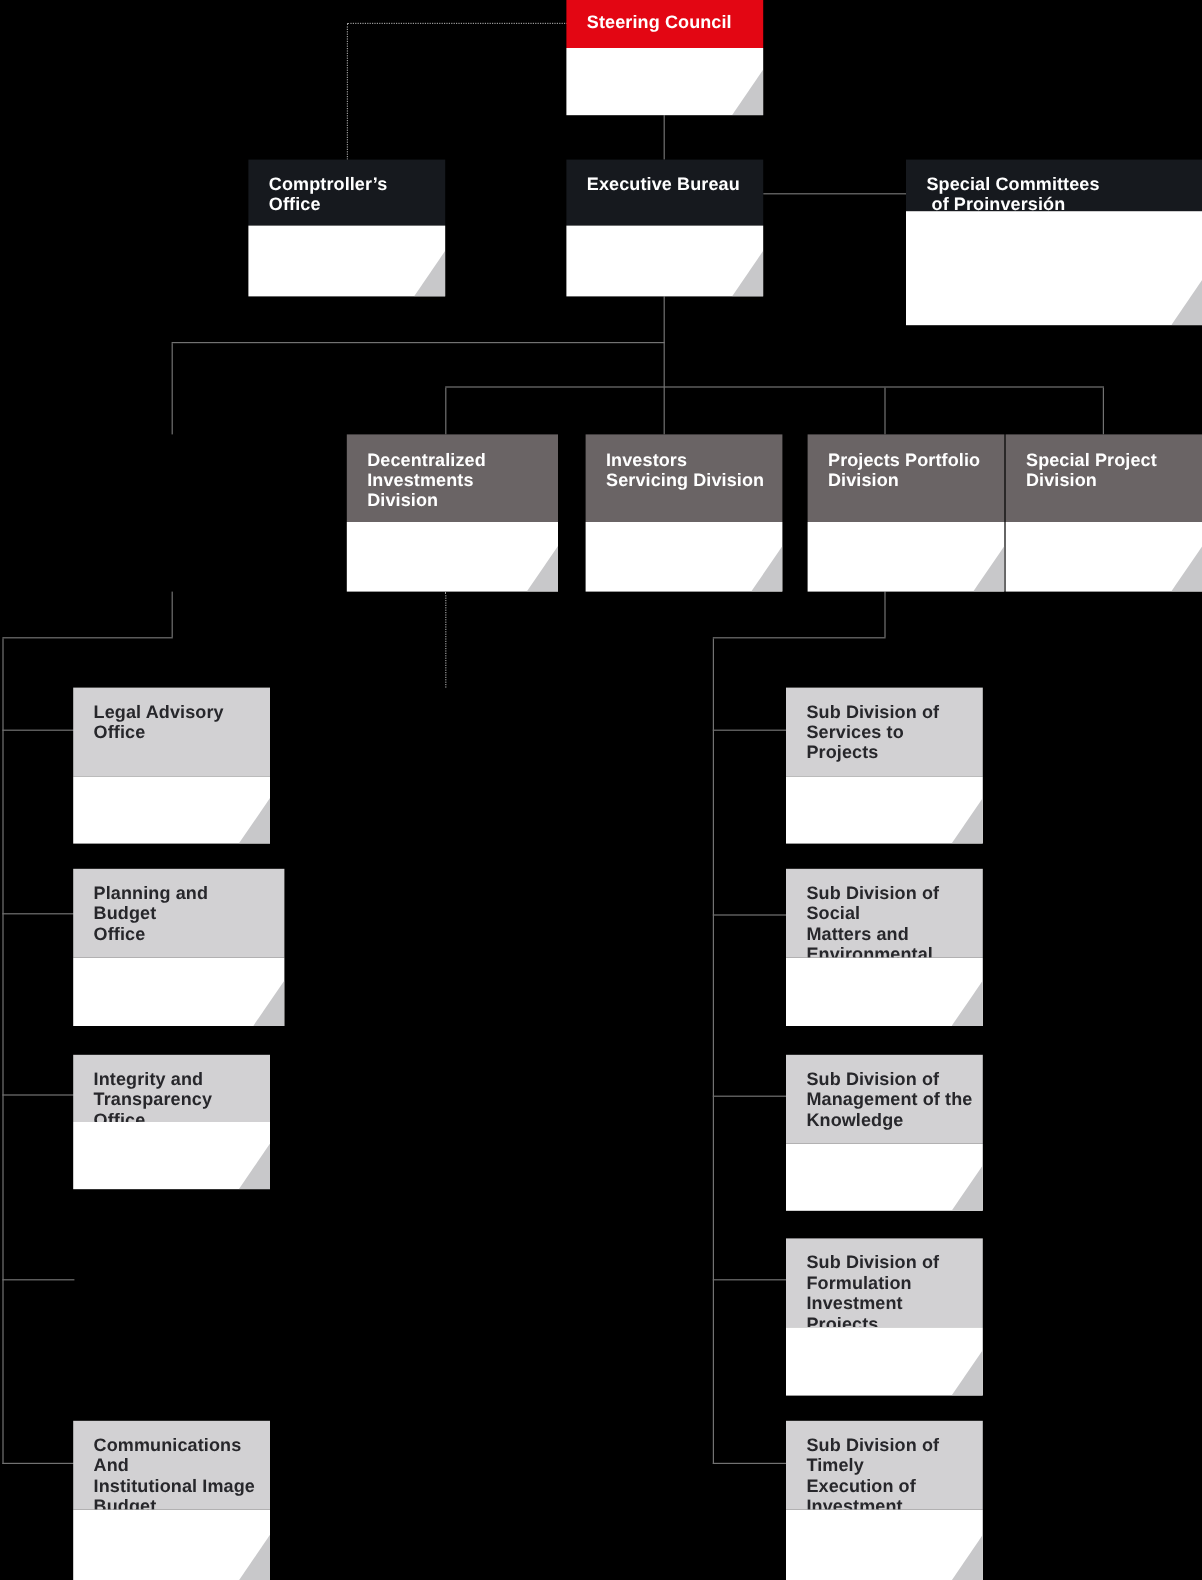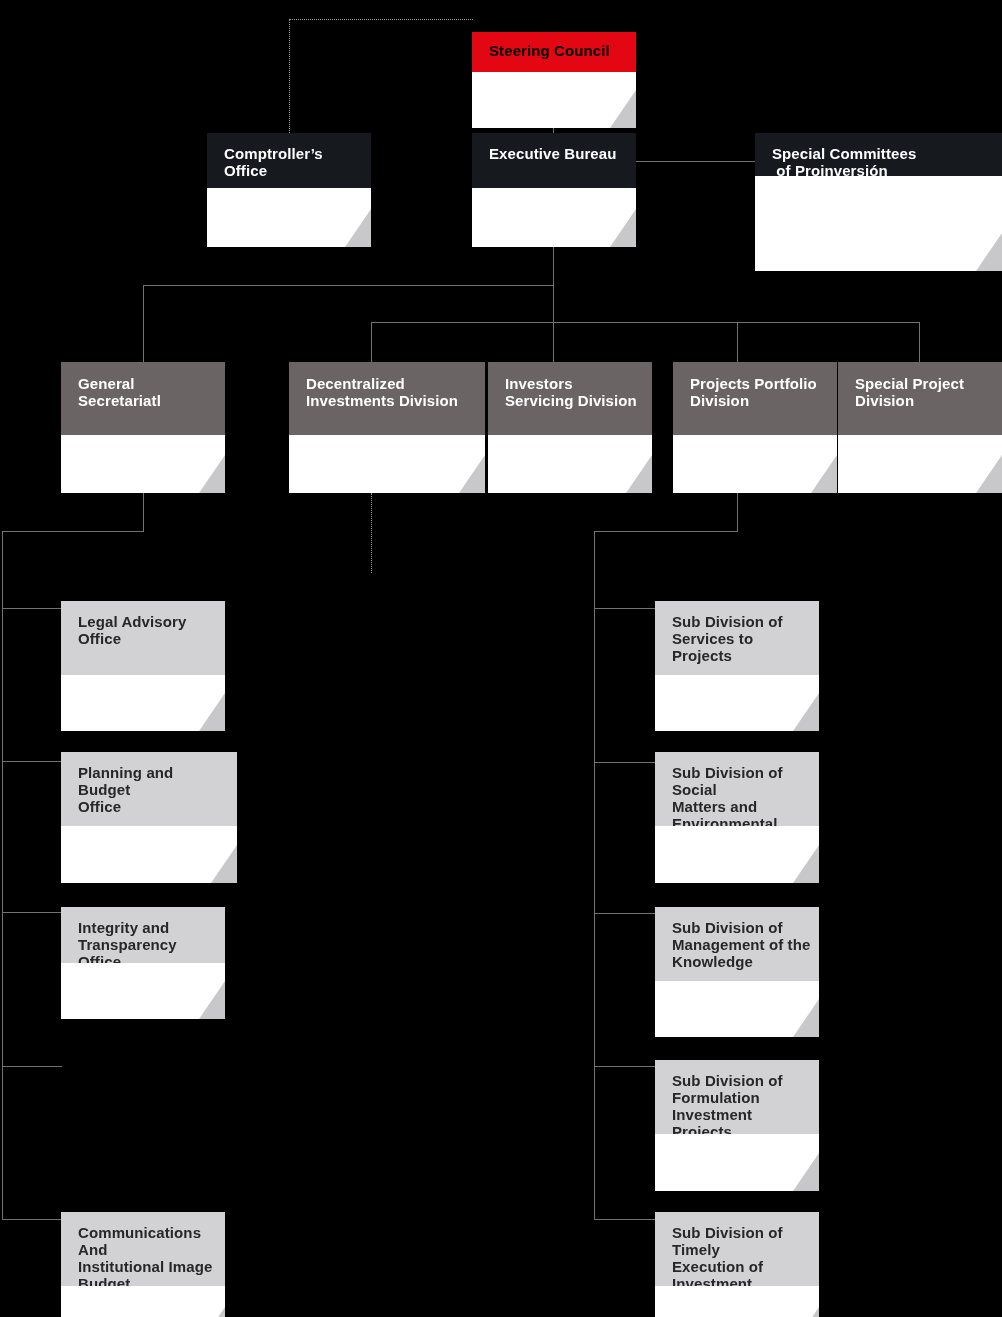--- a/index.html
+++ b/index.html
@@ -8,24 +8,24 @@
     position:relative; width:1002px; height:1317px;
     background:var(--bg,#000); overflow:hidden;
     font-family:"Liberation Sans", sans-serif;
   }
   .node { position:absolute; }
   .hdr { position:relative; width:100%; padding:12px 8px 0 17px; }
   .hdr span {
     display:block; white-space:pre-line;
     font-size:15px; font-weight:700; line-height:17px; letter-spacing:.1px;
   }
-  .hdr.red   { background:var(--red);        color:#000000; padding-top:10px;margin-top:32px; }
+  .hdr.red   { background:var(--red);        color:#ffffff; padding-top:10px; }
   .hdr.dark  { background:var(--dark);       color:#fff; }
   .hdr.mid   { background:var(--mid_gray);   color:#fff; padding-top:13px; }
-  .hdr.light { background:var(--light_gray); color:var(--light_text);margin-top:28px; }
+  .hdr.light { background:var(--light_gray); color:var(--light_text); }
   .body { position:relative; width:100%; background:var(--body); }
   .fold {
     position:absolute; right:0; bottom:0; width:26px; height:38px;
     background:var(--fold);
     clip-path:polygon(100% 0, 100% 100%, 0 100%);
   }
   .ln    { position:absolute; background:var(--line); }
   .dot-h { position:absolute; height:0; border-top:1px dotted var(--dotted); }
   .dot-v { position:absolute; width:0;  border-left:1px dotted var(--dotted); }
 </style>
@@ -96,31 +96,22 @@
   <div class="node" style="left:755px;top:133px;width:247px">
     <div class="hdr dark" style="height:43px">
         <span>Special Committees
 &nbsp;of Proinversión</span>
       </div>
     <div class="body" style="height:95px">
         <div class="fold"></div>
       </div>
   </div>
 
-  <div class="node" style="left:61px;top:362px;width:164px">
-    <div class="hdr mid" style="height:73px">
-        <span>General
-Secretariatl</span>
-      </div>
-    <div class="body" style="height:58px">
-        <div class="fold"></div>
-      </div>
-  </div>
-
-  <div class="node" style="left:289px;top:362px;width:196px">
+
+  <div class="node" style="left:289px;top:362px;width:176px">
     <div class="hdr mid" style="height:73px">
         <span>Decentralized
 Investments Division</span>
       </div>
     <div class="body" style="height:58px">
         <div class="fold"></div>
       </div>
   </div>
 
   <div class="node" style="left:488px;top:362px;width:164px">

